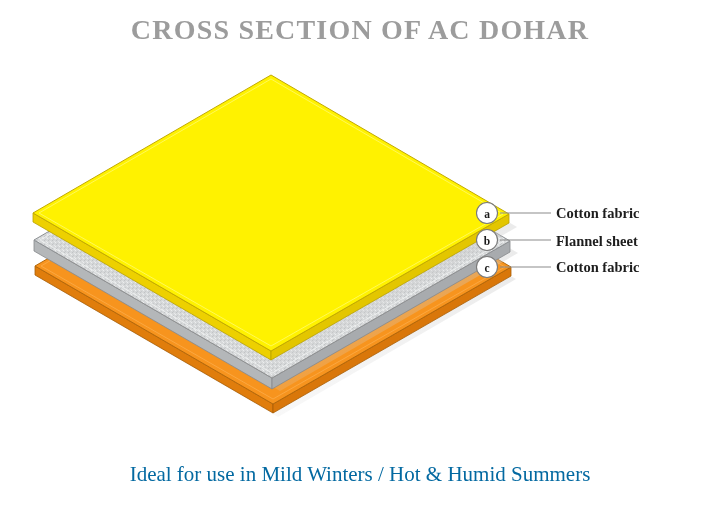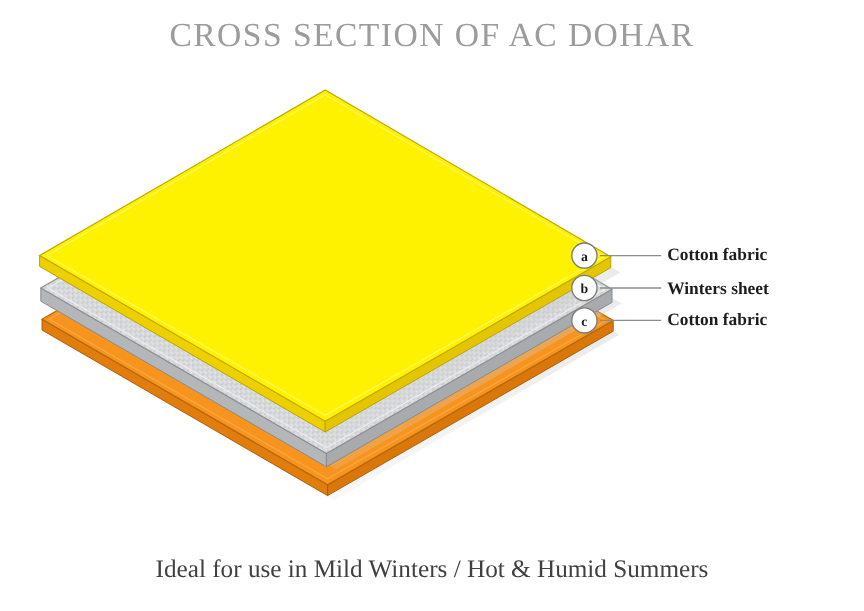--- a/index.html
+++ b/index.html
@@ -25,32 +25,32 @@
   .title {
     position: absolute;
     left: 0;
     top: 14px;
     width: 720px;
     text-align: center;
     font-family: "Liberation Serif", serif;
     font-size: 28px;
     letter-spacing: 1.2px;
     color: #9c9c9c;
-    font-weight: 400;
+    font-weight: 700;
     white-space: nowrap;
   }
   .caption {
     position: absolute;
     left: 0;
     top: 462px;
     width: 720px;
     text-align: center;
     font-family: "Liberation Serif", serif;
     font-size: 21px;
-    color: #404040;
+    color: #0369a1;
     white-space: nowrap;
   }
   .callout {
     position: absolute;
     font-family: "Liberation Serif", serif;
     font-size: 14.5px;
     font-weight: bold;
     color: #1d1d1d;
     white-space: nowrap;
     text-align: center;
@@ -129,18 +129,18 @@
       <circle cx="487" cy="240" r="10.5" fill="#ffffff" stroke="#7a7a7a" stroke-width="1.1"></circle>
       <text class="marker-letter" x="487" y="244.5" text-anchor="middle">b</text>
     </g>
     <g>
       <circle cx="487" cy="267" r="10.5" fill="#ffffff" stroke="#7a7a7a" stroke-width="1.1"></circle>
       <text class="marker-letter" x="487" y="271.5" text-anchor="middle">c</text>
     </g>
   </svg>
 
   <div class="callout" id="callout-a">Cotton fabric</div>
-  <div class="callout" id="callout-b">Winters sheet</div>
+  <div class="callout" id="callout-b">Flannel sheet</div>
   <div class="callout" id="callout-c">Cotton fabric</div>
 
   <div class="caption">Ideal for use in Mild Winters / Hot &amp; Humid Summers</div>
 
 </div>
 
 </body></html>

